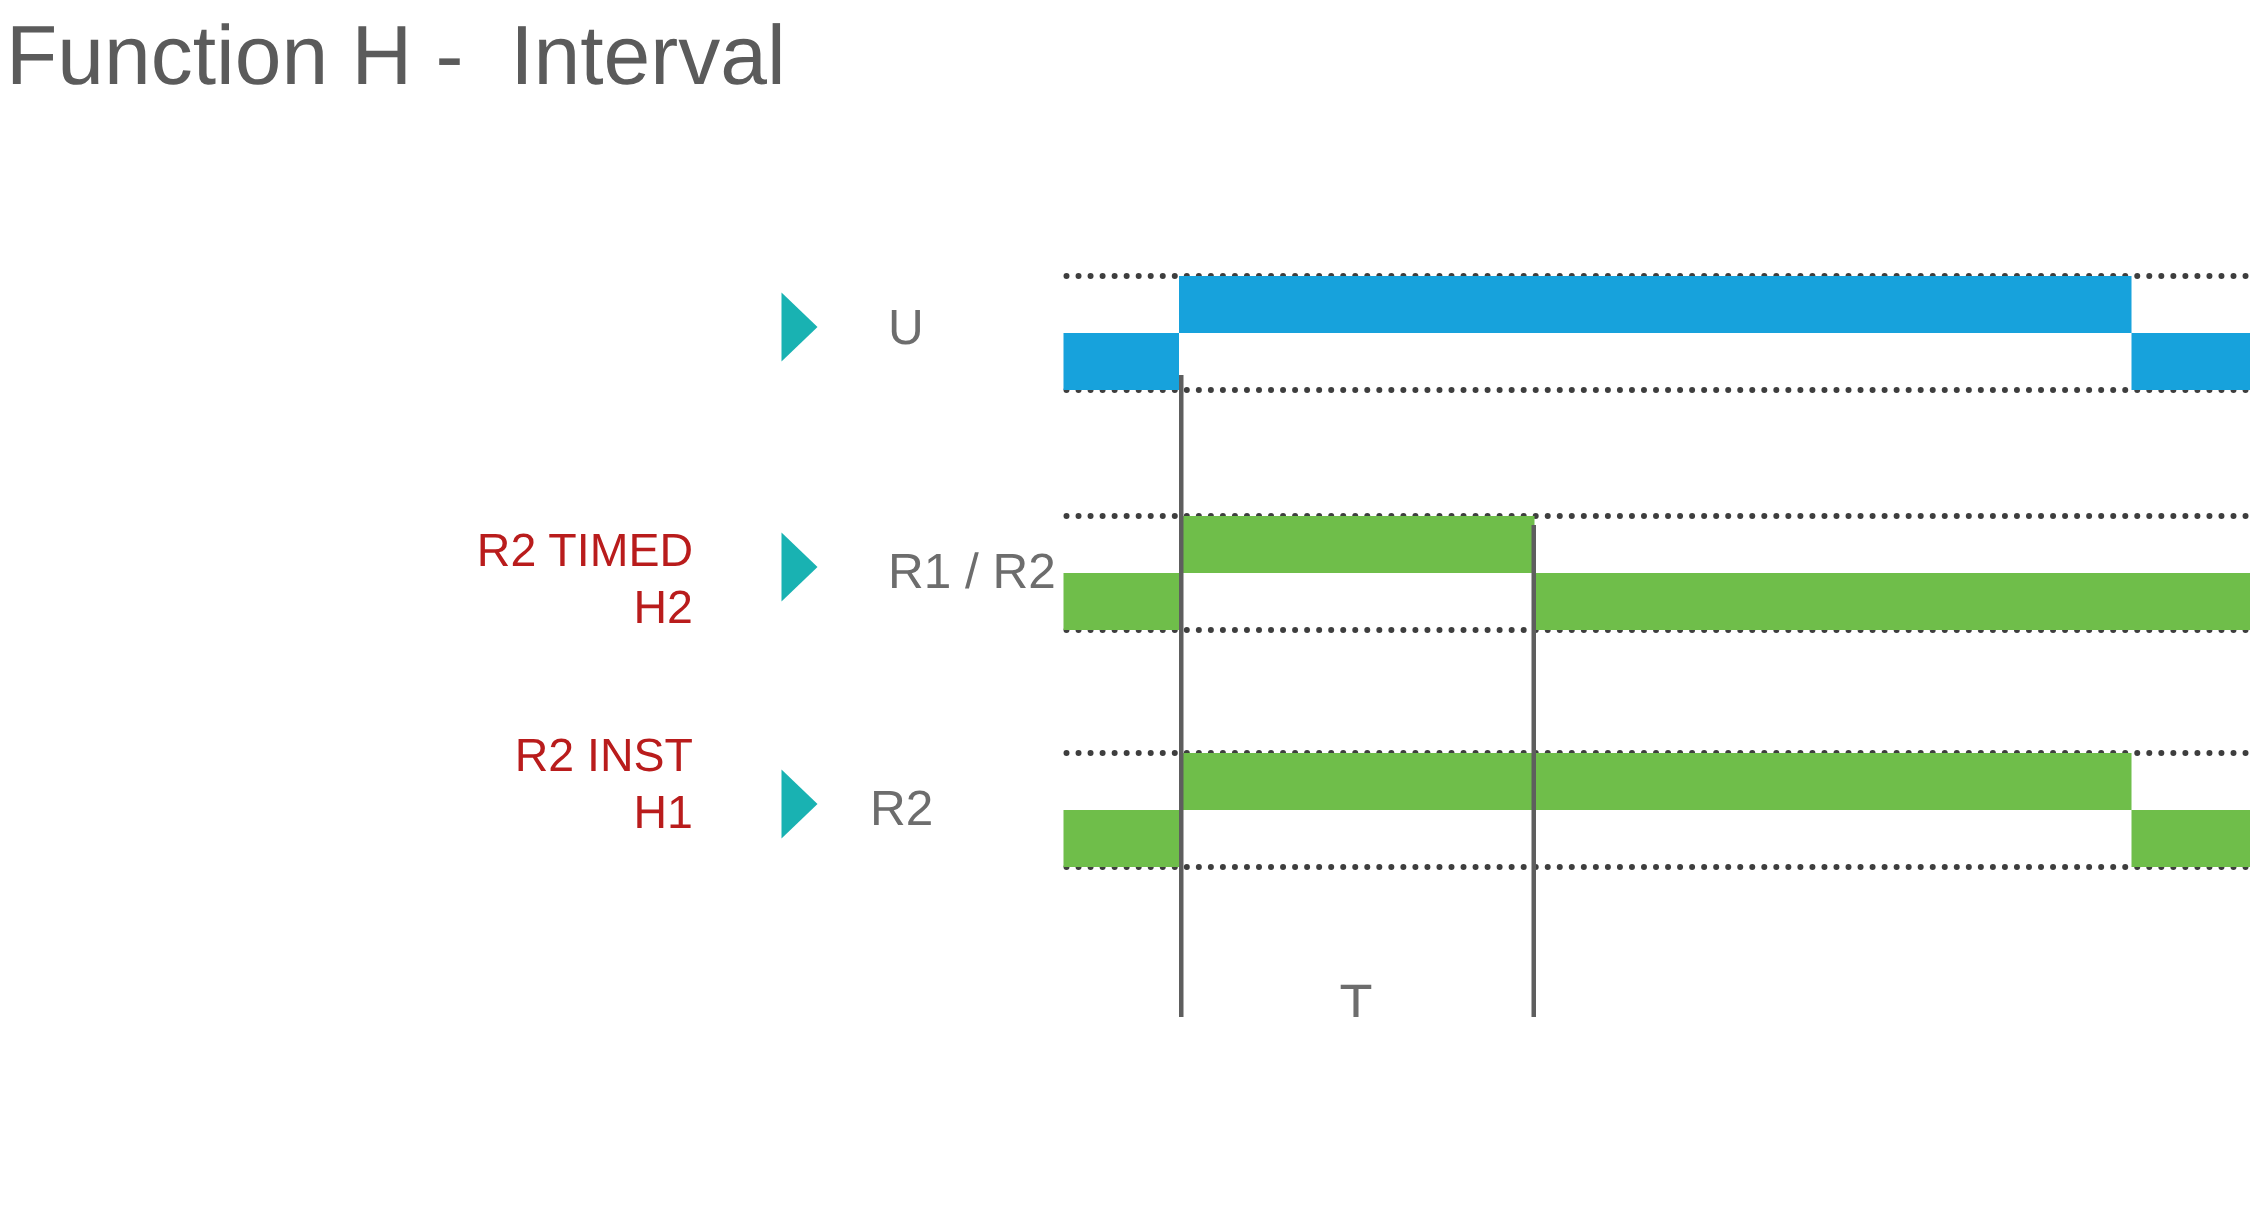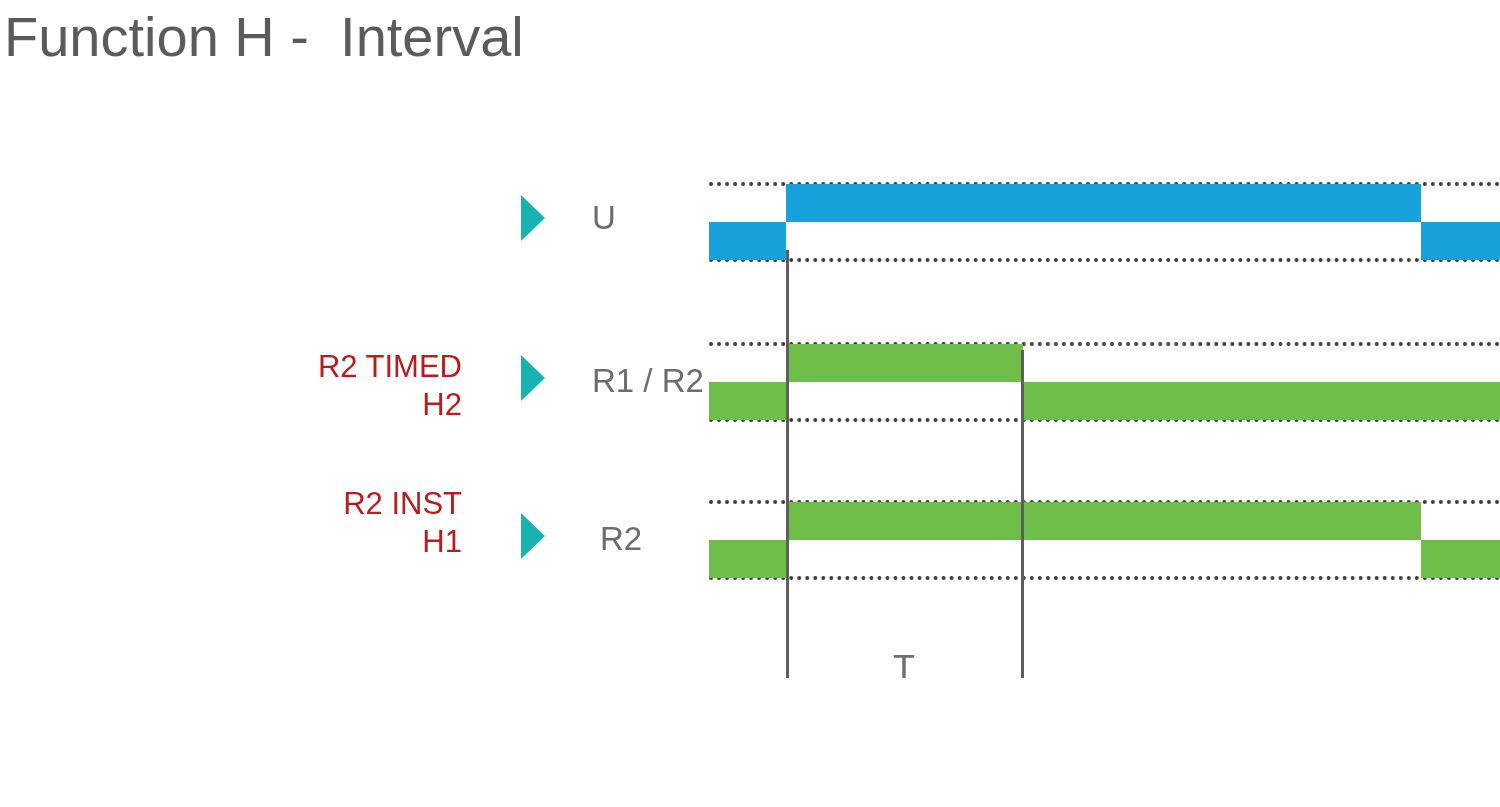--- a/index.html
+++ b/index.html
@@ -59,21 +59,21 @@
   
   .signal-name {
     position: absolute;
     color: #6d6d6d;
     font-size: 33px;
     line-height: 36px;
     white-space: nowrap;
   }
   #name-u    { left: 592px; top: 200px; }
   #name-r1r2 { left: 566px; top: 363px; margin-left: 26px; }
-  #name-r2   { left: 580px; top: 521px; margin-left: 20px; }
+  #name-r2   { left: 580px; top: 521px; }
 
   
   #wave-area {
     position: absolute;
     left: 709px;
     top: 170px;
     width: 791px;
     height: 560px;
   }
 

